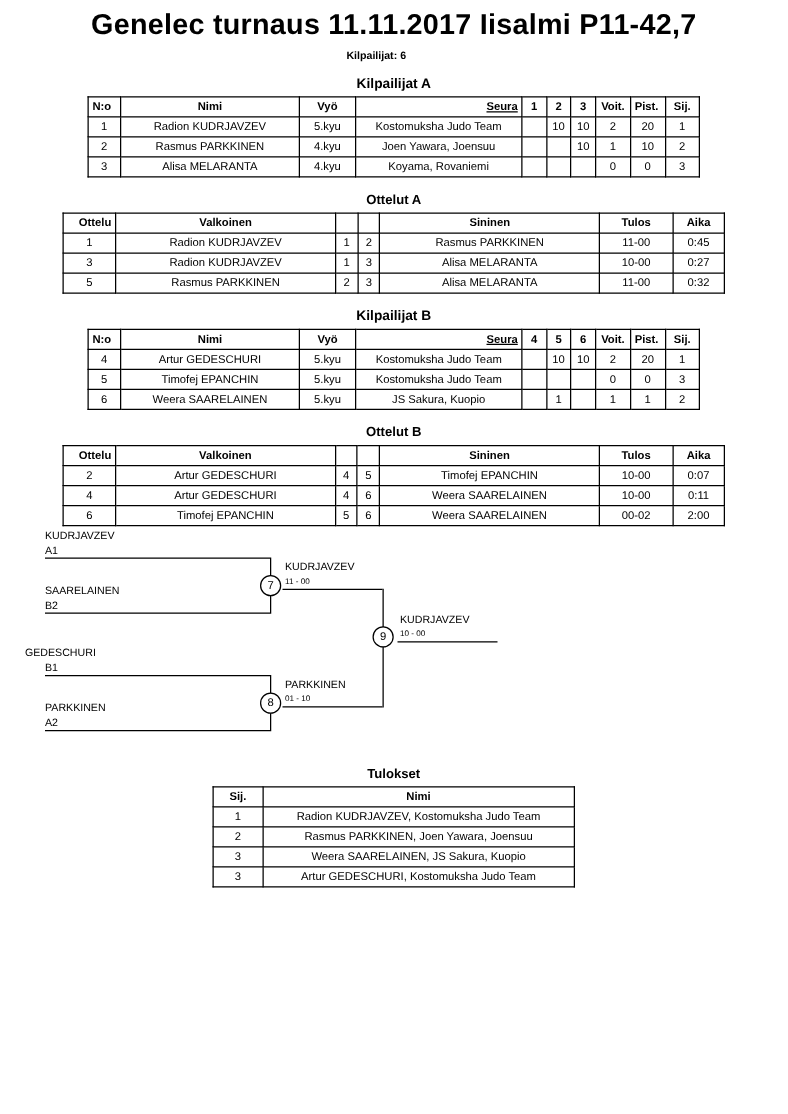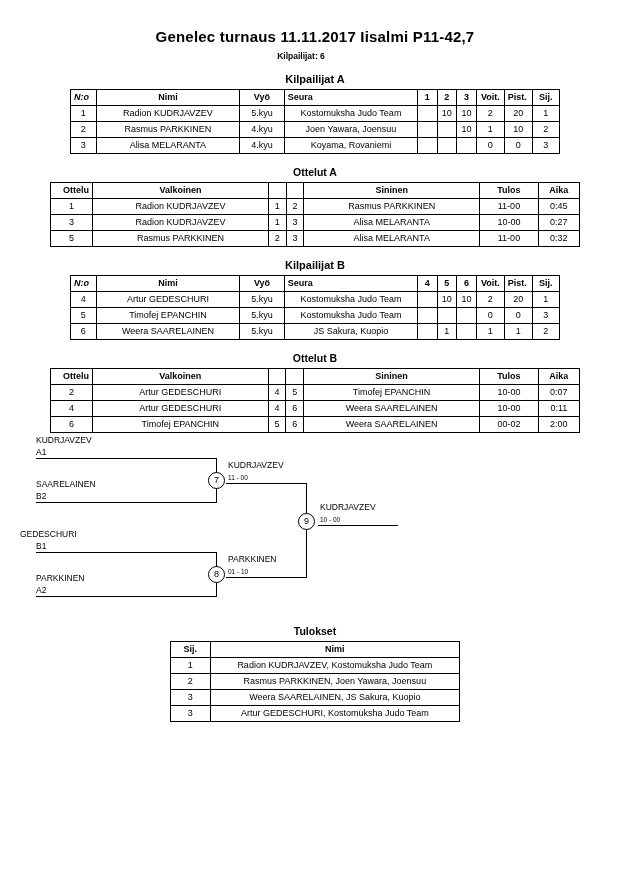--- a/index.html
+++ b/index.html
@@ -13,23 +13,23 @@
     position: relative;
     font-family: "Liberation Sans", sans-serif;
     font-size: 9px;
     color: #000000;
     overflow: hidden;
   }
 
   
   .doc-title {
     text-align: center;
-    font-size: 15px;
+    font-size: 23px;
     font-weight: bold;
-    margin-top: 28px;
+    margin-top: 6px;
     letter-spacing: 0.2px;
   }
   .competitor-count {
     text-align: center;
     font-size: 8.5px;
     font-weight: bold;
     padding-right: 28px;
     margin-top: 6px;
   }
 
@@ -70,22 +70,22 @@
   .pool-wrap { display: flex; justify-content: center; }
   table.pool { width: 490px; }
   table.pool .col-no     { width: 26px; text-align: center; }
   table.pool .col-name   { width: 148px; }
   table.pool .col-belt   { width: 46px; text-align: center; }
   table.pool .col-club   { width: 136px; }
   table.pool .col-s      { width: 20px; text-align: center; }
   table.pool .col-voit   { width: 28px; text-align: center; }
   table.pool .col-pist   { width: 28px; text-align: left; }
   table.pool .col-sij    { width: 28px; text-align: center; }
-  table.pool th.col-no   { text-align: left; padding-left: 3px; font-style: italic; }
-  table.pool th.col-club { text-align: left; }
+  table.pool th.col-no   { text-align: left; padding-left: 3px; }
+  table.pool th.col-club { text-align: right; text-decoration: underline; }
 
   
   .match-wrap { display: flex; justify-content: center; }
   table.matches { width: 530px; }
   table.matches .col-ottelu { width: 42px; text-align: center; }
   table.matches .col-white  { width: 180px; }
   table.matches .col-w1     { width: 18px; text-align: center; }
   table.matches .col-w2     { width: 18px; text-align: center; }
   table.matches .col-blue   { width: 180px; }
   table.matches .col-tulos  { width: 60px; text-align: center; }

